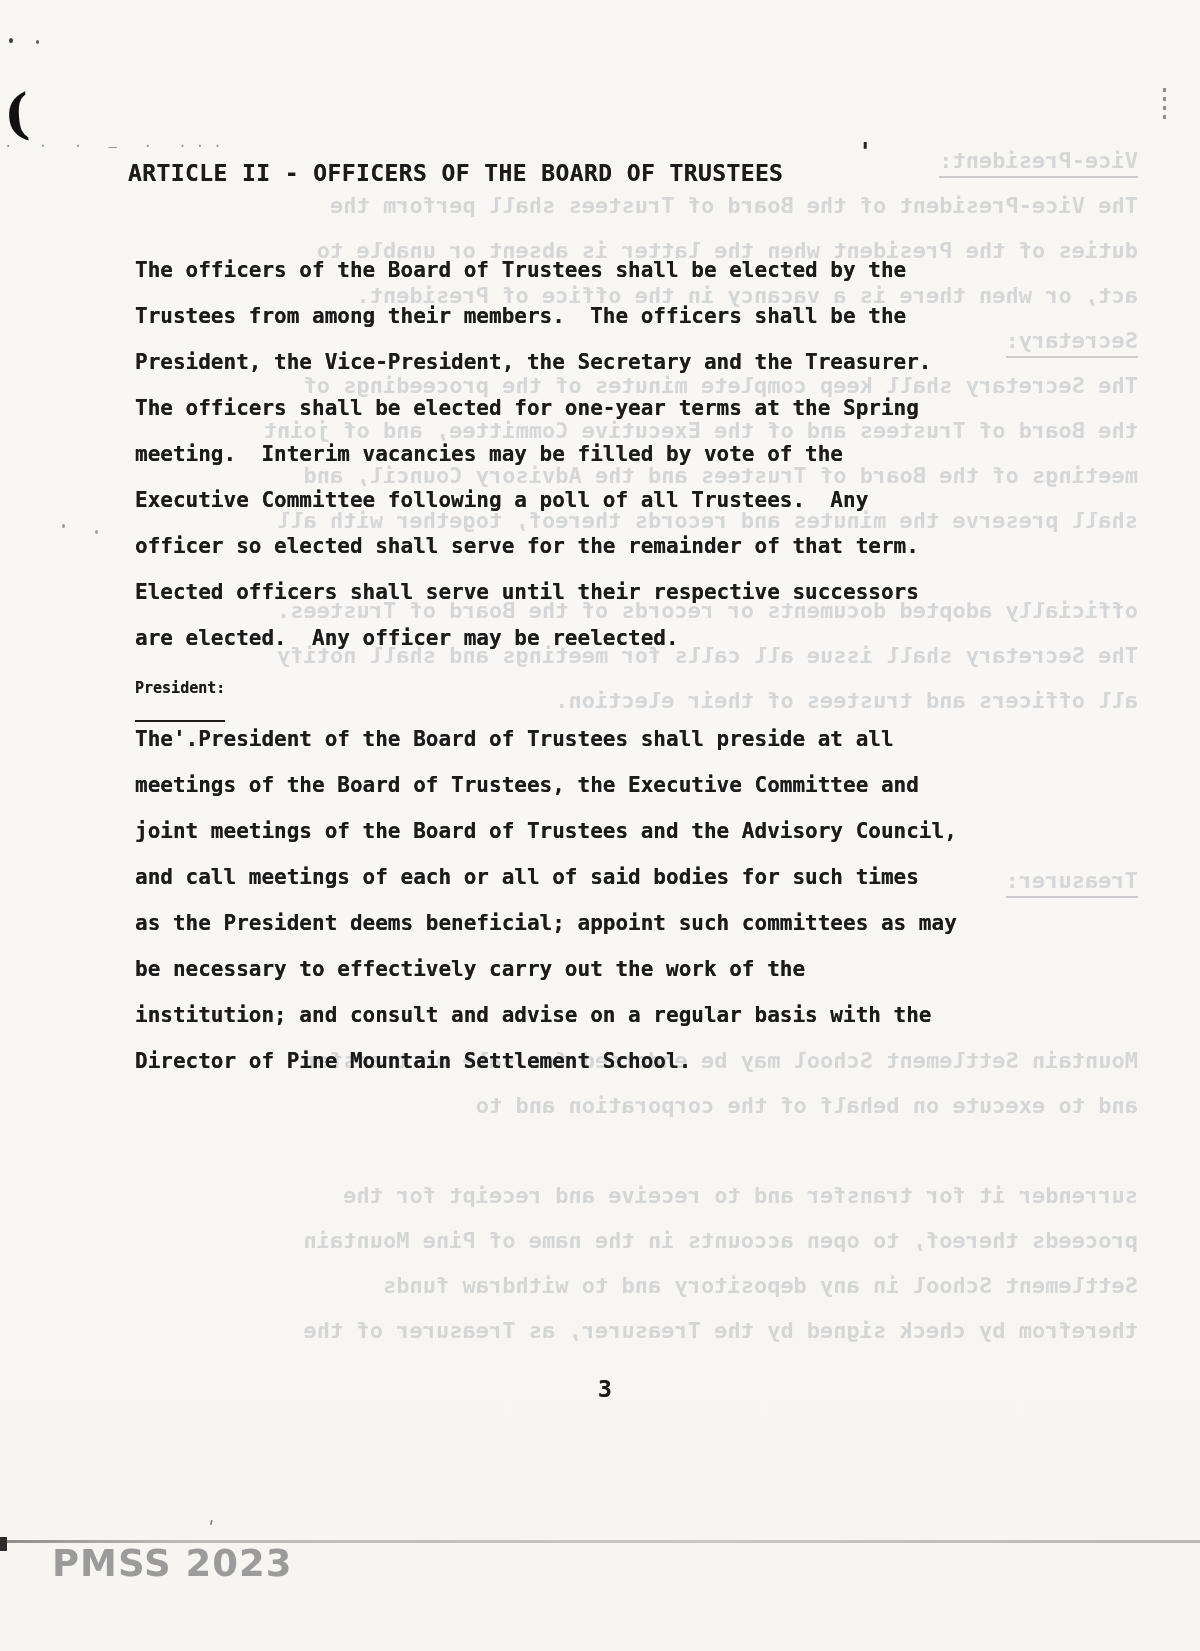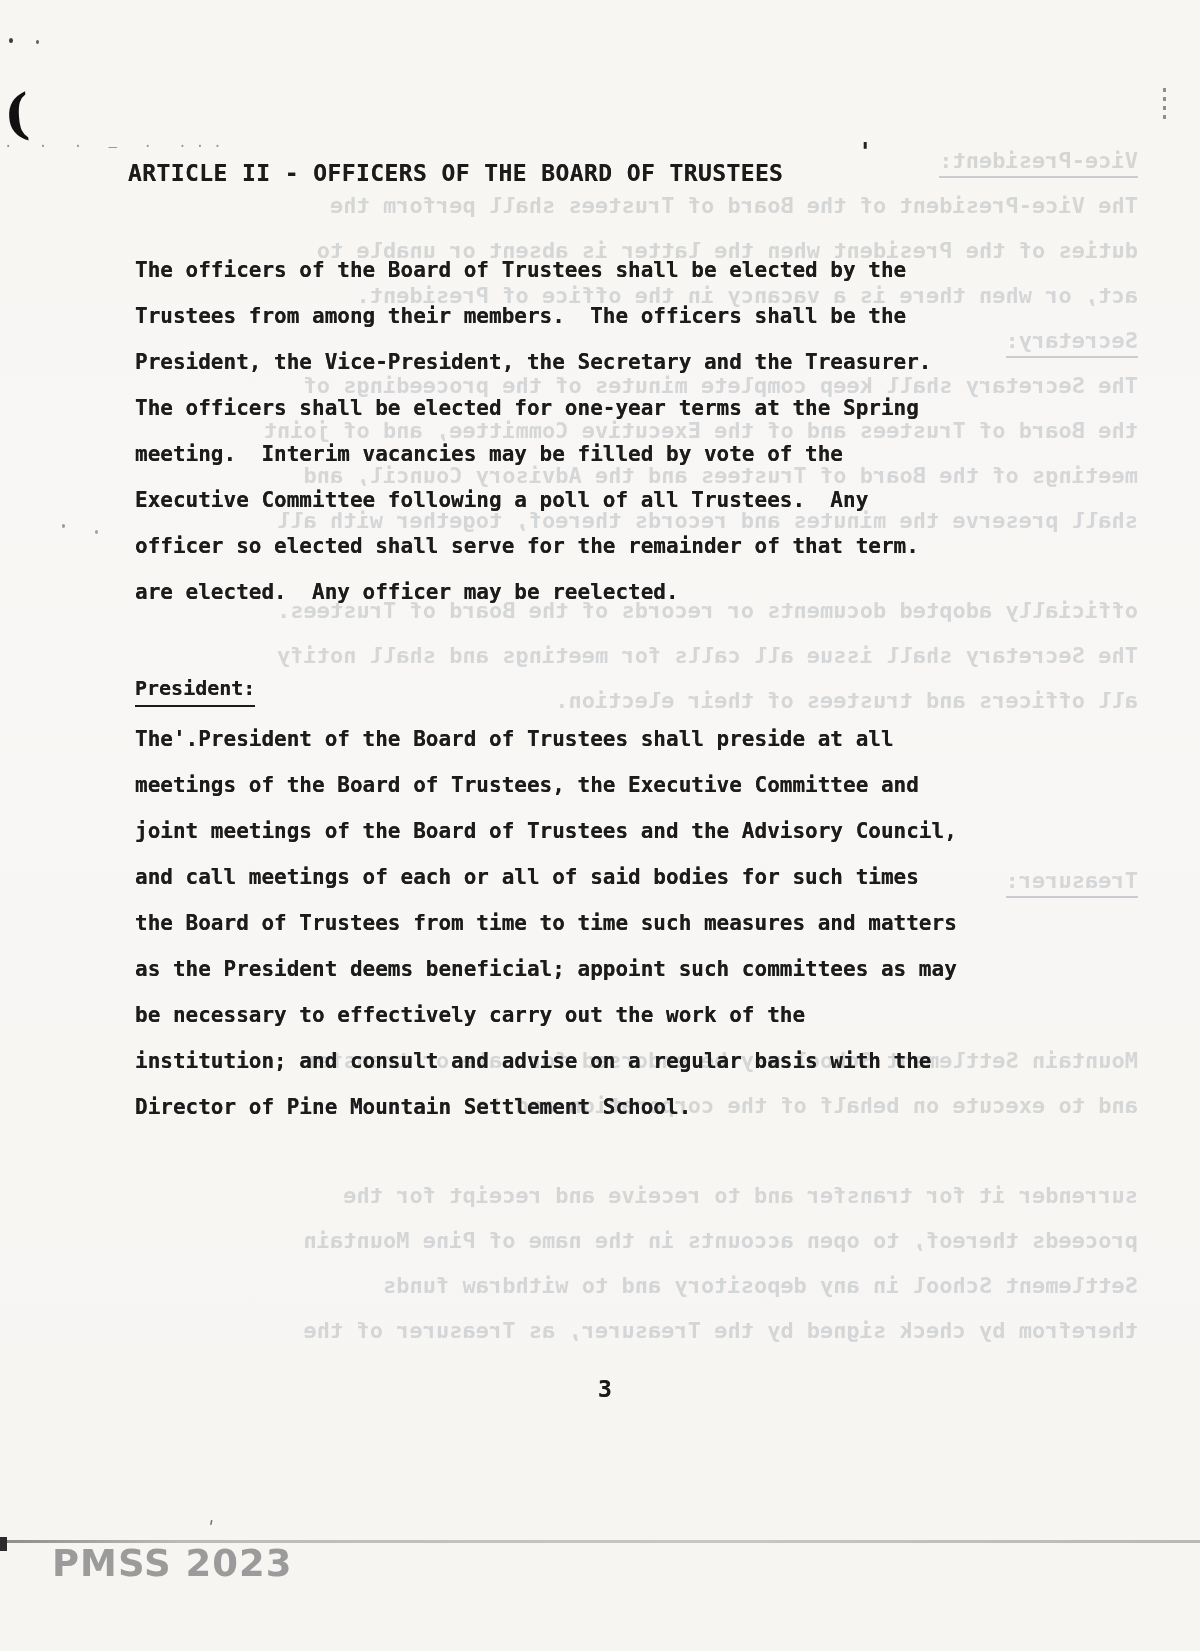--- a/index.html
+++ b/index.html
@@ -27,23 +27,23 @@
   }
   .para { position: absolute; left: 135px; }
   .para-1 { top: 247px; }
   .para-2 { top: 716px; }
   .doc-line {
     height: 46px; line-height: 46px;
     font-size: 21px; white-space: pre;
   }
   .section-heading {
     position: absolute; left: 135px; top: 676px;
-    font-size: 20px; line-height: 24px;
+    font-size: 15px; line-height: 24px;
     border-bottom: 2.5px solid #1b1b1b;
-    padding-bottom: 5px; white-space: pre;
+    padding-bottom: 20px; white-space: pre;
   }
   .page-number {
     position: absolute; left: 598px; top: 1376px;
     font-size: 23px;
   }
   
   .bleed {
     position: absolute; left: 62px; top: 138px; width: 1076px;
     transform: scaleX(-1);
     color: rgba(92, 98, 114, 0.22);
@@ -155,31 +155,31 @@
   <div class="doc-title typew">ARTICLE II - OFFICERS OF THE BOARD OF TRUSTEES</div>
 
   <div class="para para-1 typew">
       <div class="doc-line">The officers of the Board of Trustees shall be elected by the</div>
       <div class="doc-line">Trustees from among their members.  The officers shall be the</div>
       <div class="doc-line">President, the Vice-President, the Secretary and the Treasurer.</div>
       <div class="doc-line">The officers shall be elected for one-year terms at the Spring</div>
       <div class="doc-line">meeting.  Interim vacancies may be filled by vote of the</div>
       <div class="doc-line">Executive Committee following a poll of all Trustees.  Any</div>
       <div class="doc-line">officer so elected shall serve for the remainder of that term.</div>
+      <div class="doc-line">Elected officers shall serve until their respective successors</div>
       <div class="doc-line">are elected.  Any officer may be reelected.</div>
     </div>
 
   <div class="section-heading typew">President:</div>
 
   <div class="para para-2 typew">
       <div class="doc-line">The'.President of the Board of Trustees shall preside at all</div>
       <div class="doc-line">meetings of the Board of Trustees, the Executive Committee and</div>
       <div class="doc-line">joint meetings of the Board of Trustees and the Advisory Council,</div>
       <div class="doc-line">and call meetings of each or all of said bodies for such times</div>
-      <div class="doc-line">the Board of Trustees from time to time such measures and matters</div>
       <div class="doc-line">as the President deems beneficial; appoint such committees as may</div>
       <div class="doc-line">be necessary to effectively carry out the work of the</div>
       <div class="doc-line">institution; and consult and advise on a regular basis with the</div>
       <div class="doc-line">Director of Pine Mountain Settlement School.</div>
     </div>
 
   <div class="page-number typew">3</div>
 
   <div class="scan-edge-line"></div>
   <div class="edge-tick"></div>

